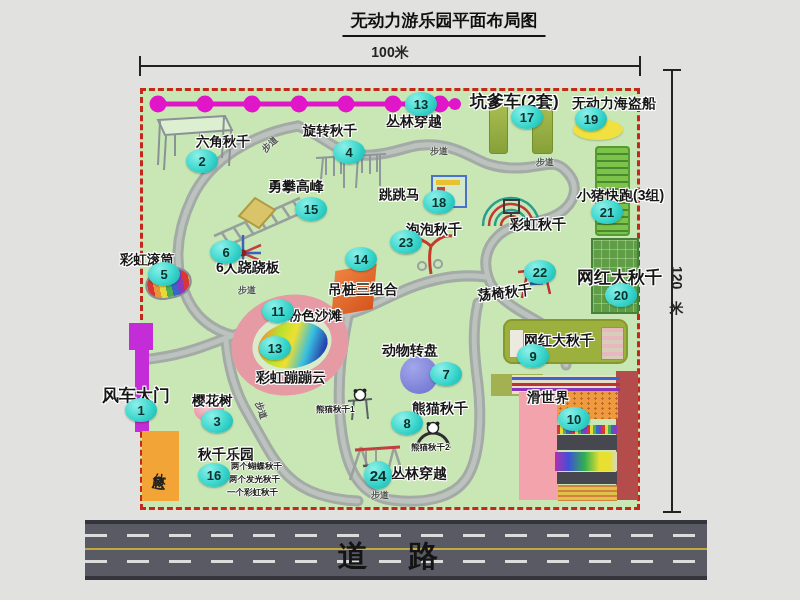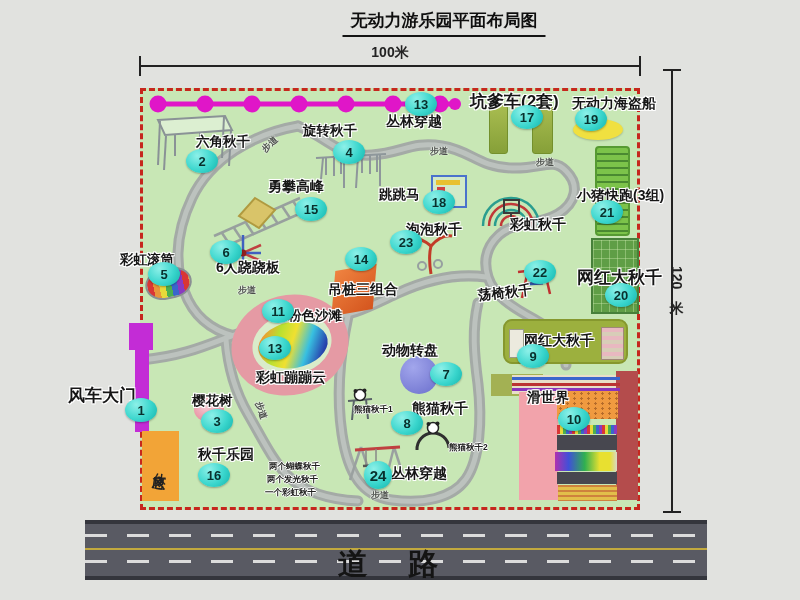--- a/index.html
+++ b/index.html
@@ -3,38 +3,38 @@
 <meta charset="utf-8">
 <style>
   html,body{margin:0;padding:0;background:#cfcfcc;}
   #stage{position:relative;width:800px;height:600px;background:#e1e2df;overflow:hidden;
          font-family:"Liberation Sans","DejaVu Sans",sans-serif;}
   .lbl{position:absolute;font-weight:bold;font-size:13.5px;color:#161616;white-space:nowrap;z-index:40;
        text-shadow:-1px -1px 0 #fff,1px -1px 0 #fff,-1px 1px 0 #fff,1px 1px 0 #fff,0 -1px 0 #fff,0 1px 0 #fff;}
   .lbl.lg{font-size:17px;}
   .lbl.md{font-size:14px;}
   .tiny{position:absolute;font-weight:bold;font-size:8.5px;color:#20201f;white-space:nowrap;z-index:40;
-        text-shadow:-1px 0 0 #fff,1px 0 0 #fff,0 -1px 0 #fff,0 1px 0 #fff;margin-left:38px;}
+        text-shadow:-1px 0 0 #fff,1px 0 0 #fff,0 -1px 0 #fff,0 1px 0 #fff;}
   .sd{position:absolute;font-size:9px;font-weight:bold;color:#4a4d4a;white-space:nowrap;z-index:41;
       text-shadow:0 0 2px #e9efe6,-1px 0 0 rgba(235,240,232,.8),1px 0 0 rgba(235,240,232,.8);}
   .badge{position:absolute;width:32px;height:24px;border-radius:50%;z-index:45;
          background:radial-gradient(circle at 35% 28%,#8df0e8 0%,#3ad6cd 55%,#14b3ab 100%);
          display:flex;align-items:center;justify-content:center;
          font-weight:bold;font-size:13px;color:#08302d;box-shadow:0 1px 2px rgba(0,0,0,.3);}
   .badge.big{width:28px;height:28px;font-size:15px;}
   .icon{position:absolute;z-index:20;}
   .wm{position:absolute;color:rgba(255,255,255,.5);font-weight:bold;z-index:60;pointer-events:none;white-space:nowrap;}
   #map{position:absolute;left:140px;top:88px;width:500px;height:422px;background:#c8e7b5;
        border:3px dashed #c6271d;box-sizing:border-box;z-index:5;}
   svg{position:absolute;left:0;top:0;}
   #road{position:absolute;left:85px;top:520px;width:622px;height:52px;background:#595a63;
         border-top:4px solid #34353c;border-bottom:4px solid #34353c;box-sizing:content-box;z-index:10;}
   .dashline{position:absolute;left:0;width:100%;height:3px;
             background:repeating-linear-gradient(90deg,#dcdcdc 0 22px,transparent 22px 42px);}
-  #roadlabel{position:absolute;width:100%;top:20px;text-align:center;font-size:30px;font-weight:bold;
+  #roadlabel{position:absolute;width:100%;top:12px;text-align:center;font-size:30px;font-weight:bold;
              color:#141414;letter-spacing:16px;z-index:12;}
   #title{position:absolute;left:50%;top:9px;transform:translateX(-50%);font-size:17px;font-weight:bold;
          color:#0e0e0e;border-bottom:2.5px solid #141414;padding:0 8px 3px;white-space:nowrap;z-index:40;margin-left:44px;}
   #dim-w{position:absolute;left:340px;top:44px;width:100px;text-align:center;font-size:14px;font-weight:bold;color:#222;z-index:40;}
   #dim-h{position:absolute;left:668px;top:266px;writing-mode:vertical-rl;font-size:14px;font-weight:bold;color:#222;z-index:40;}
   #restarea{position:absolute;left:142px;top:431px;width:37px;height:70px;background:#f2a437;z-index:22;
             display:flex;align-items:center;justify-content:center;}
   #restarea span{writing-mode:vertical-rl;font-size:13px;font-weight:bold;color:#222;letter-spacing:2px;transform:rotate(8deg);}
 </style>
 </head>
@@ -242,21 +242,21 @@
     </g>
   </svg>
 
   <div class="sd" style="left:261px;top:138px;transform:rotate(-42deg)">步道</div>
   <div class="sd" style="left:430px;top:145px">步道</div>
   <div class="sd" style="left:536px;top:156px">步道</div>
   <div class="sd" style="left:238px;top:284px">步道</div>
   <div class="sd" style="left:252px;top:404px;transform:rotate(72deg)">步道</div>
   <div class="sd" style="left:371px;top:489px">步道</div>
 
-  <div class="lbl lg" style="left:68px;top:384px">风车大门</div>
+  <div class="lbl lg" style="left:102px;top:384px">风车大门</div>
   <div class="lbl" style="left:196px;top:133px">六角秋千</div>
   <div class="lbl" style="left:192px;top:392px">樱花树</div>
   <div class="lbl" style="left:303px;top:122px">旋转秋千</div>
   <div class="lbl" style="left:120px;top:251px">彩虹滚筒</div>
   <div class="lbl md" style="left:216px;top:259px">6人跷跷板</div>
   <div class="lbl md" style="left:382px;top:342px">动物转盘</div>
   <div class="lbl md" style="left:412px;top:400px">熊猫秋千</div>
   <div class="tiny" style="left:316px;top:404px">熊猫秋千1</div>
   <div class="tiny" style="left:411px;top:442px">熊猫秋千2</div>
   <div class="lbl md" style="left:524px;top:332px;z-index:41">网红大秋千</div>

